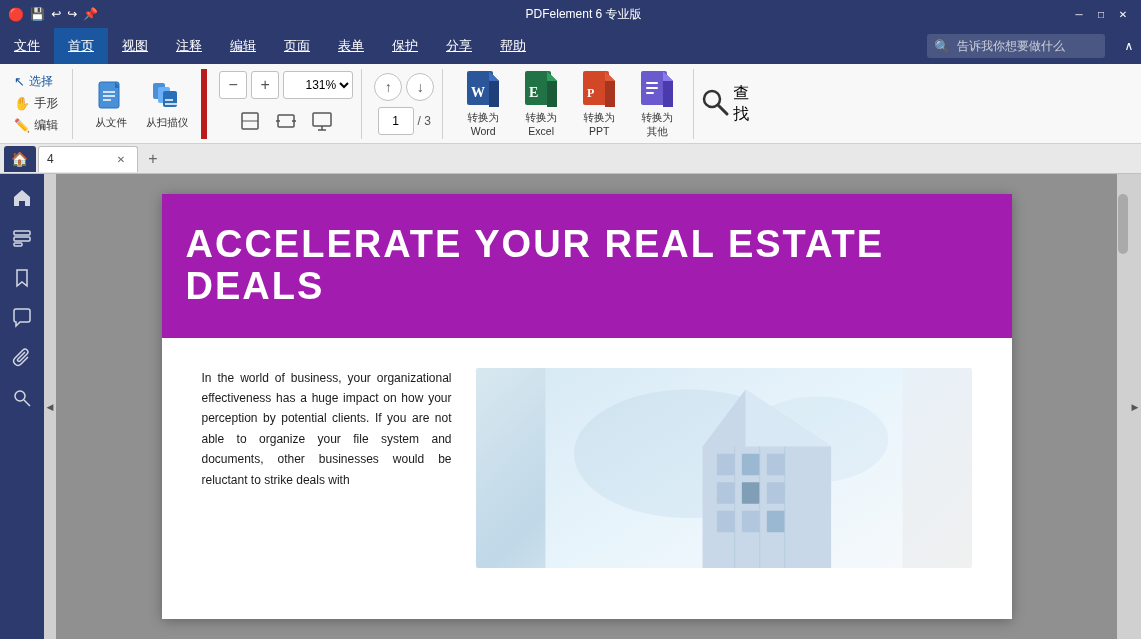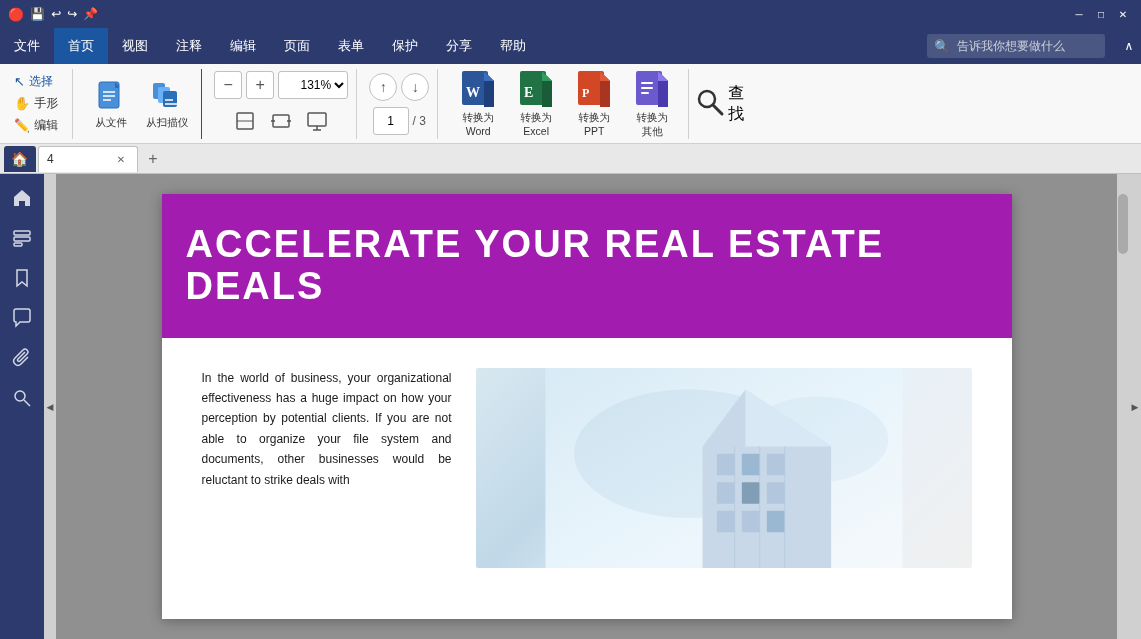--- a/index.html
+++ b/index.html
@@ -36,20 +36,21 @@
       font-size: 13px;
       position: relative;
     }
     .menu-item {
       padding: 0 14px;
       height: 36px;
       display: flex;
       align-items: center;
       cursor: pointer;
       white-space: nowrap;
+      text-decoration: underline;
     }
     .menu-item.active { background: #1a57a0; }
     .menu-search {
       margin-left: auto;
       margin-right: 12px;
       display: flex;
       align-items: center;
       background: rgba(255,255,255,0.15);
       border-radius: 3px;
       padding: 2px 8px;
@@ -78,21 +79,21 @@
       border-bottom: 1px solid #d0d0d0;
       display: flex;
       align-items: center;
       padding: 0 8px;
       gap: 4px;
     }
     .tool-group {
       display: flex;
       align-items: center;
       height: 70px;
-      border-right: 1px solid #b91c1c;
+      border-right: 6px solid #b91c1c;
       padding: 0 8px;
       gap: 4px;
     }
     .tool-group:last-child { border-right: none; }
     .tool-btn {
       display: flex;
       flex-direction: column;
       align-items: center;
       justify-content: center;
       width: 52px;
@@ -386,20 +387,21 @@
 <body>
 
 <div id="title-bar">
   <div class="left-icons">
     <span style="color:white;font-size:13px;">🔴</span>
     <span style="font-size:12px;cursor:pointer;">💾</span>
     <span style="font-size:12px;cursor:pointer;">↩</span>
     <span style="font-size:12px;cursor:pointer;">↪</span>
     <span style="font-size:12px;cursor:pointer;">📌</span>
   </div>
+  <div class="title">PDFelement 6 专业版</div>
   <div class="win-controls">
     <div class="win-btn">─</div>
     <div class="win-btn">□</div>
     <div class="win-btn close">✕</div>
   </div>
 </div>
 
 <div id="menu-bar">
   <div class="menu-item">文件</div>
   <div class="menu-item active">首页</div>

